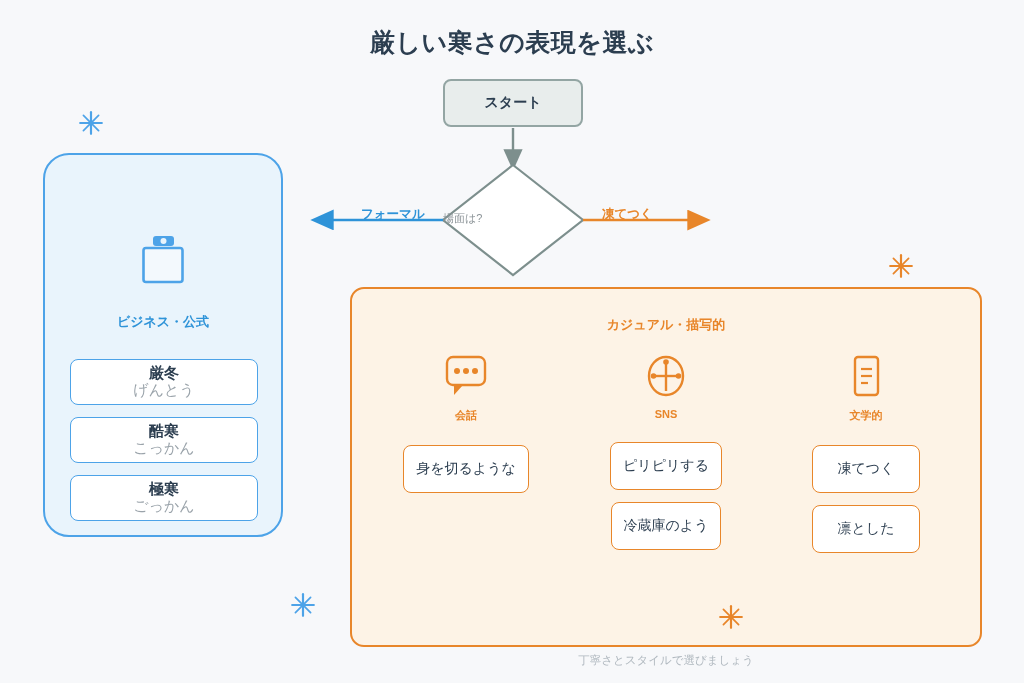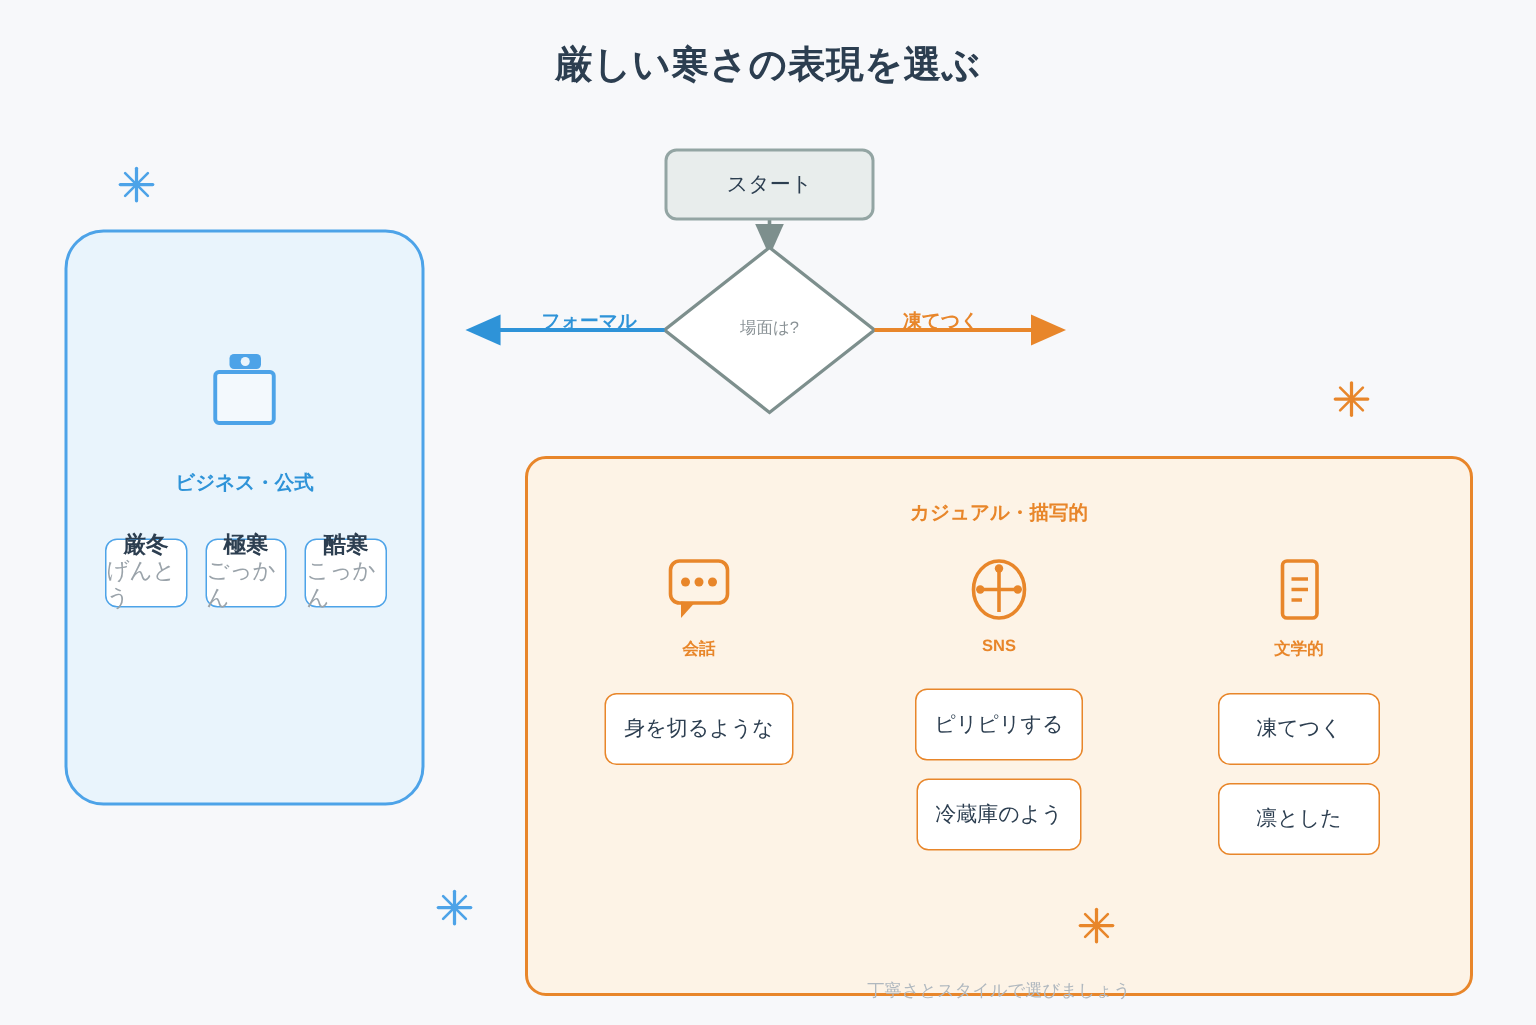--- a/index.html
+++ b/index.html
@@ -42,38 +42,36 @@
     top: 79px;
     width: 140px;
     height: 48px;
     background: #e8edec;
     border: 2px solid #93a5a3;
     border-radius: 8px;
     display: flex;
     align-items: center;
     justify-content: center;
     font-size: 14px;
-    font-weight: normal;
+    font-weight: bold;
     color: #2c3e50;
     box-sizing: border-box;
-    margin-top: 20px;
   }
   #decision-node {
     position: absolute;
     left: 443px;
     top: 165px;
     width: 140px;
     height: 110px;
   }
   #decision-label {
     position: absolute;
     left: 0;
     top: 46px;
     width: 140px;
-    text-align: center;
     font-size: 11px;
     color: #8a9296;
   }
   #label-formal {
     position: absolute;
     left: 345px;
     top: 206px;
     font-size: 12.5px;
     font-weight: bold;
     color: #2e93d8;
@@ -119,21 +117,21 @@
     font-size: 13px;
     font-weight: bold;
     color: #2e93d8;
   }
   #formal-cards {
     position: absolute;
     left: 25px;
     top: 204px;
     width: 188px;
     display: flex;
-    flex-direction: row;
+    flex-direction: column;
     gap: 12px;
   }
   .term-card {
     background: #ffffff;
     border: 1.6px solid #4da3e8;
     border-radius: 8px;
     height: 46px;
     display: flex;
     flex-direction: column;
     align-items: center;
@@ -150,21 +148,21 @@
     font-size: 15px;
     color: #9aa3aa;
     line-height: 1.2;
     margin-top: 1px;
   }
 
   
   #casual-panel {
     position: absolute;
     left: 350px;
-    top: 304px;
+    top: 287px;
     width: 632px;
     height: 360px;
     background: #fdf3e6;
     border: 2px solid #e8862a;
     border-radius: 14px;
     box-sizing: border-box;
   }
   #casual-heading {
     position: absolute;
     left: 0;
@@ -290,26 +288,26 @@
     </div>
 
     <div id="formal-heading">ビジネス・公式</div>
 
     <div id="formal-cards">
       <div class="term-card">
         <span class="term-main">厳冬</span>
         <span class="term-kana">げんとう</span>
       </div>
       <div class="term-card">
+        <span class="term-main">酷寒</span>
+        <span class="term-kana">こっかん</span>
+      </div>
+      <div class="term-card">
         <span class="term-main">極寒</span>
         <span class="term-kana">ごっかん</span>
-      </div>
-      <div class="term-card">
-        <span class="term-main">酷寒</span>
-        <span class="term-kana">こっかん</span>
       </div>
     </div>
   </div>
 
   <div id="casual-panel">
 
     <div id="casual-heading">カジュアル・描写的</div>
 
     <div id="casual-columns">
 

